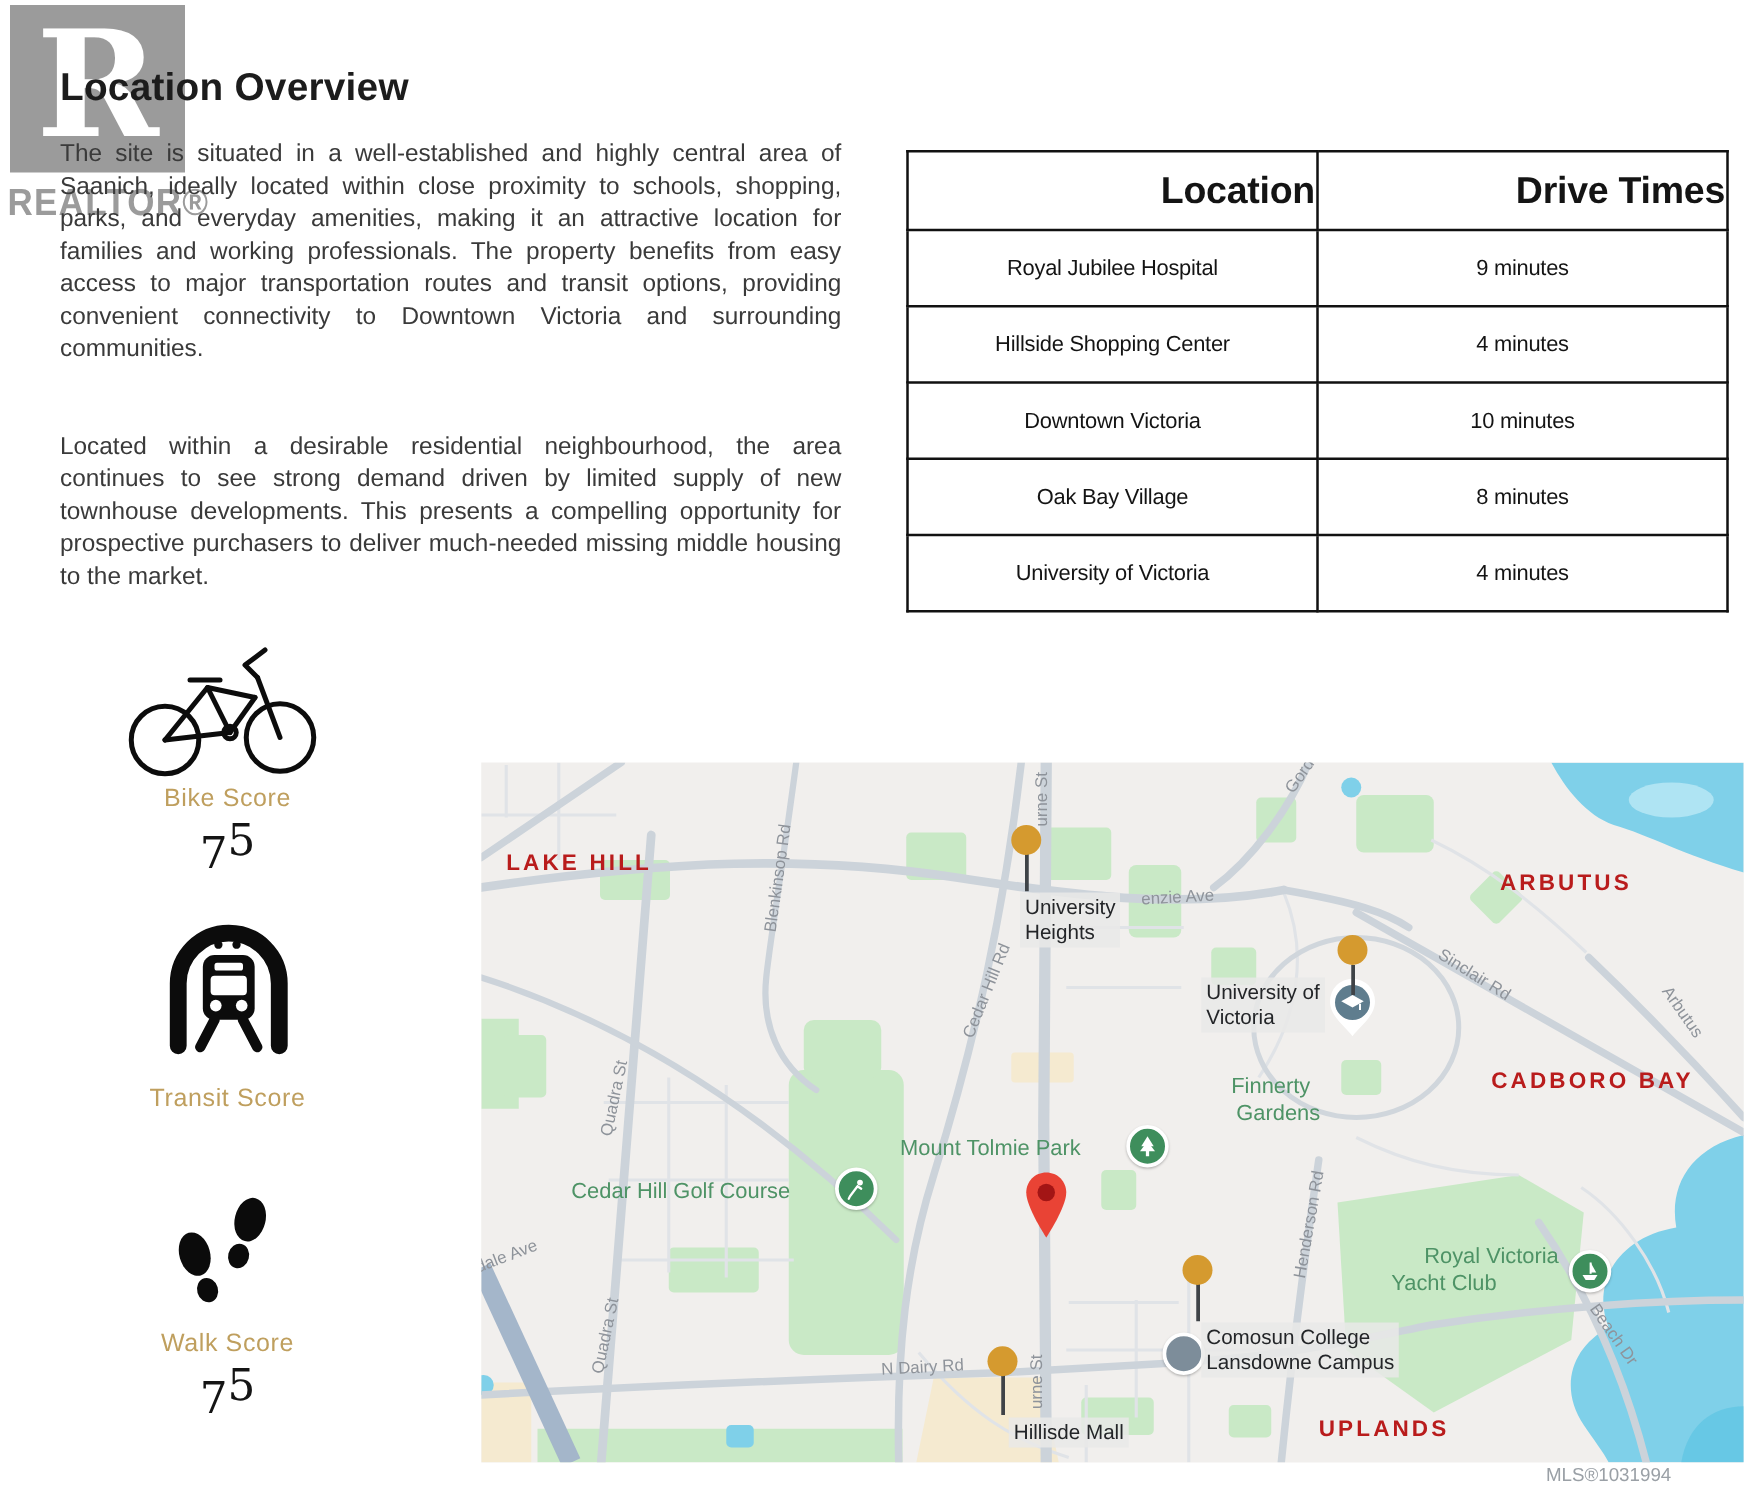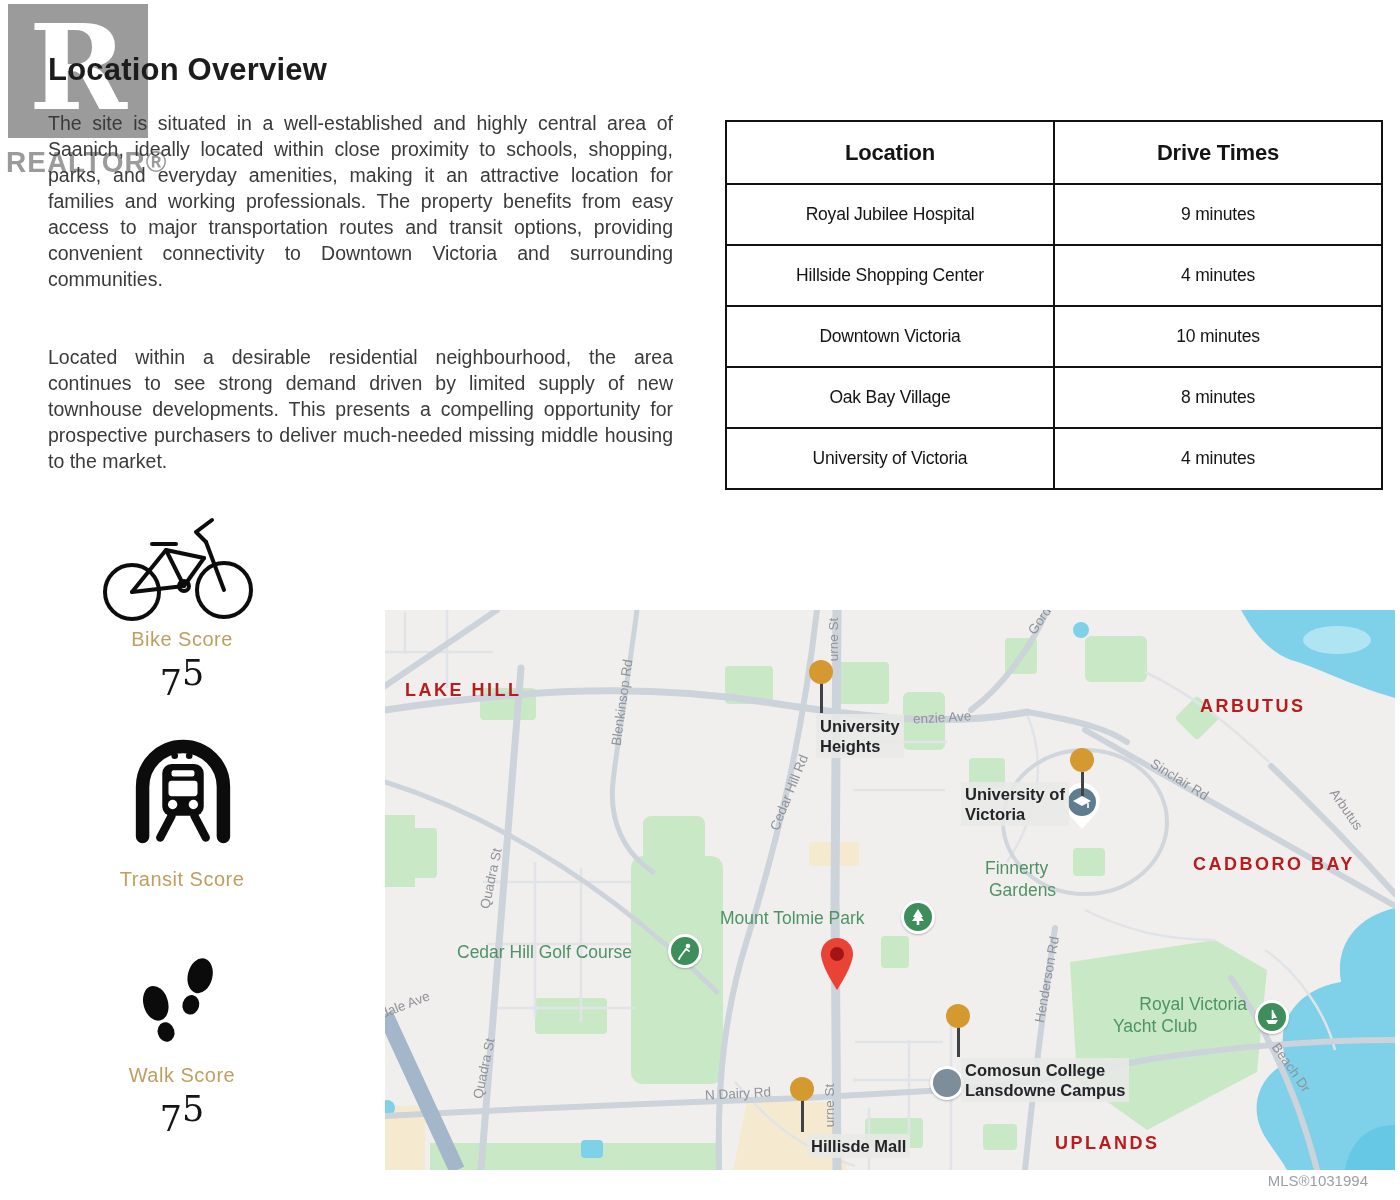--- a/index.html
+++ b/index.html
@@ -31,48 +31,48 @@
                font-family:"DejaVu Serif",serif;font-size:35px;color:#141414;}
   .dg{display:inline-block;}
   .dg-5,.dg-6{transform:translateY(-7px);}
   .dg-3{transform:translateY(5px);}
   .dg-7{transform:translateY(3px);}
 
   
   .drive-table{position:absolute;left:725px;top:120px;z-index:2;border-collapse:collapse;
                table-layout:fixed;width:656px;}
   .drive-table th,.drive-table td{border:2px solid #111;text-align:center;color:#141414;}
-  .drive-table th{height:59px;font-size:22px;font-weight:bold;letter-spacing:-.2px;}
+  .drive-table th{height:59px;font-size:30px;font-weight:bold;letter-spacing:-.2px;text-align:right;}
   .drive-table td{height:57px;font-size:17.5px;letter-spacing:-.2px;}
 
   
   .map{position:absolute;left:385px;top:610px;width:1010px;height:560px;
        background:#f1efed;overflow:hidden;z-index:1;}
   .map svg.base{position:absolute;left:0;top:0;}
   .ml{position:absolute;white-space:nowrap;z-index:4;font-family:"Liberation Sans",sans-serif;}
   .ml-area{font-size:18px;font-weight:bold;color:#b91c1c;letter-spacing:2.5px;}
   .ml-road{font-size:13.5px;color:#8e939a;}
   .ml-place{font-size:17.5px;font-weight:normal;color:#4e9366;}
   .ml-pin{font-size:16.5px;color:#232528;background:rgba(233,233,231,.85);
           padding:2px 4px;line-height:1.22;}
-  .ml-pin span{display:block;font-weight:bold;}
+  .ml-pin span{display:block;}
   .rt{transform-origin:center center;}
   .stick{position:absolute;width:3px;background:#3f4347;z-index:3;}
   .pinhead{position:absolute;width:24px;height:24px;border-radius:50%;
            background:#d59a2f;z-index:5;}
   .poi{position:absolute;width:34px;height:34px;border-radius:50%;
        border:3px solid #fff;box-sizing:border-box;z-index:2;
        display:flex;align-items:center;justify-content:center;
        box-shadow:0 1px 2px rgba(0,0,0,.25);}
   .poi-green{background:#3e8e5c;}
   .poi-gray{background:#7d8d9a;}
   .redpin{position:absolute;left:430px;top:326px;z-index:5;}
   .uvic-poi{position:absolute;left:677px;top:173px;z-index:2;}
 
-  .mls{position:absolute;left:1156px;top:1172px;width:212px;text-align:right;
+  .mls{position:absolute;left:1125px;top:1172px;width:212px;text-align:right;
        font-size:15px;color:#9aa0a6;z-index:2;}
 </style>
 </head>
 <body>
 
 <div class="page">
 
   <div class="logo-square">
     <span class="logo-r">R</span>
   </div>

